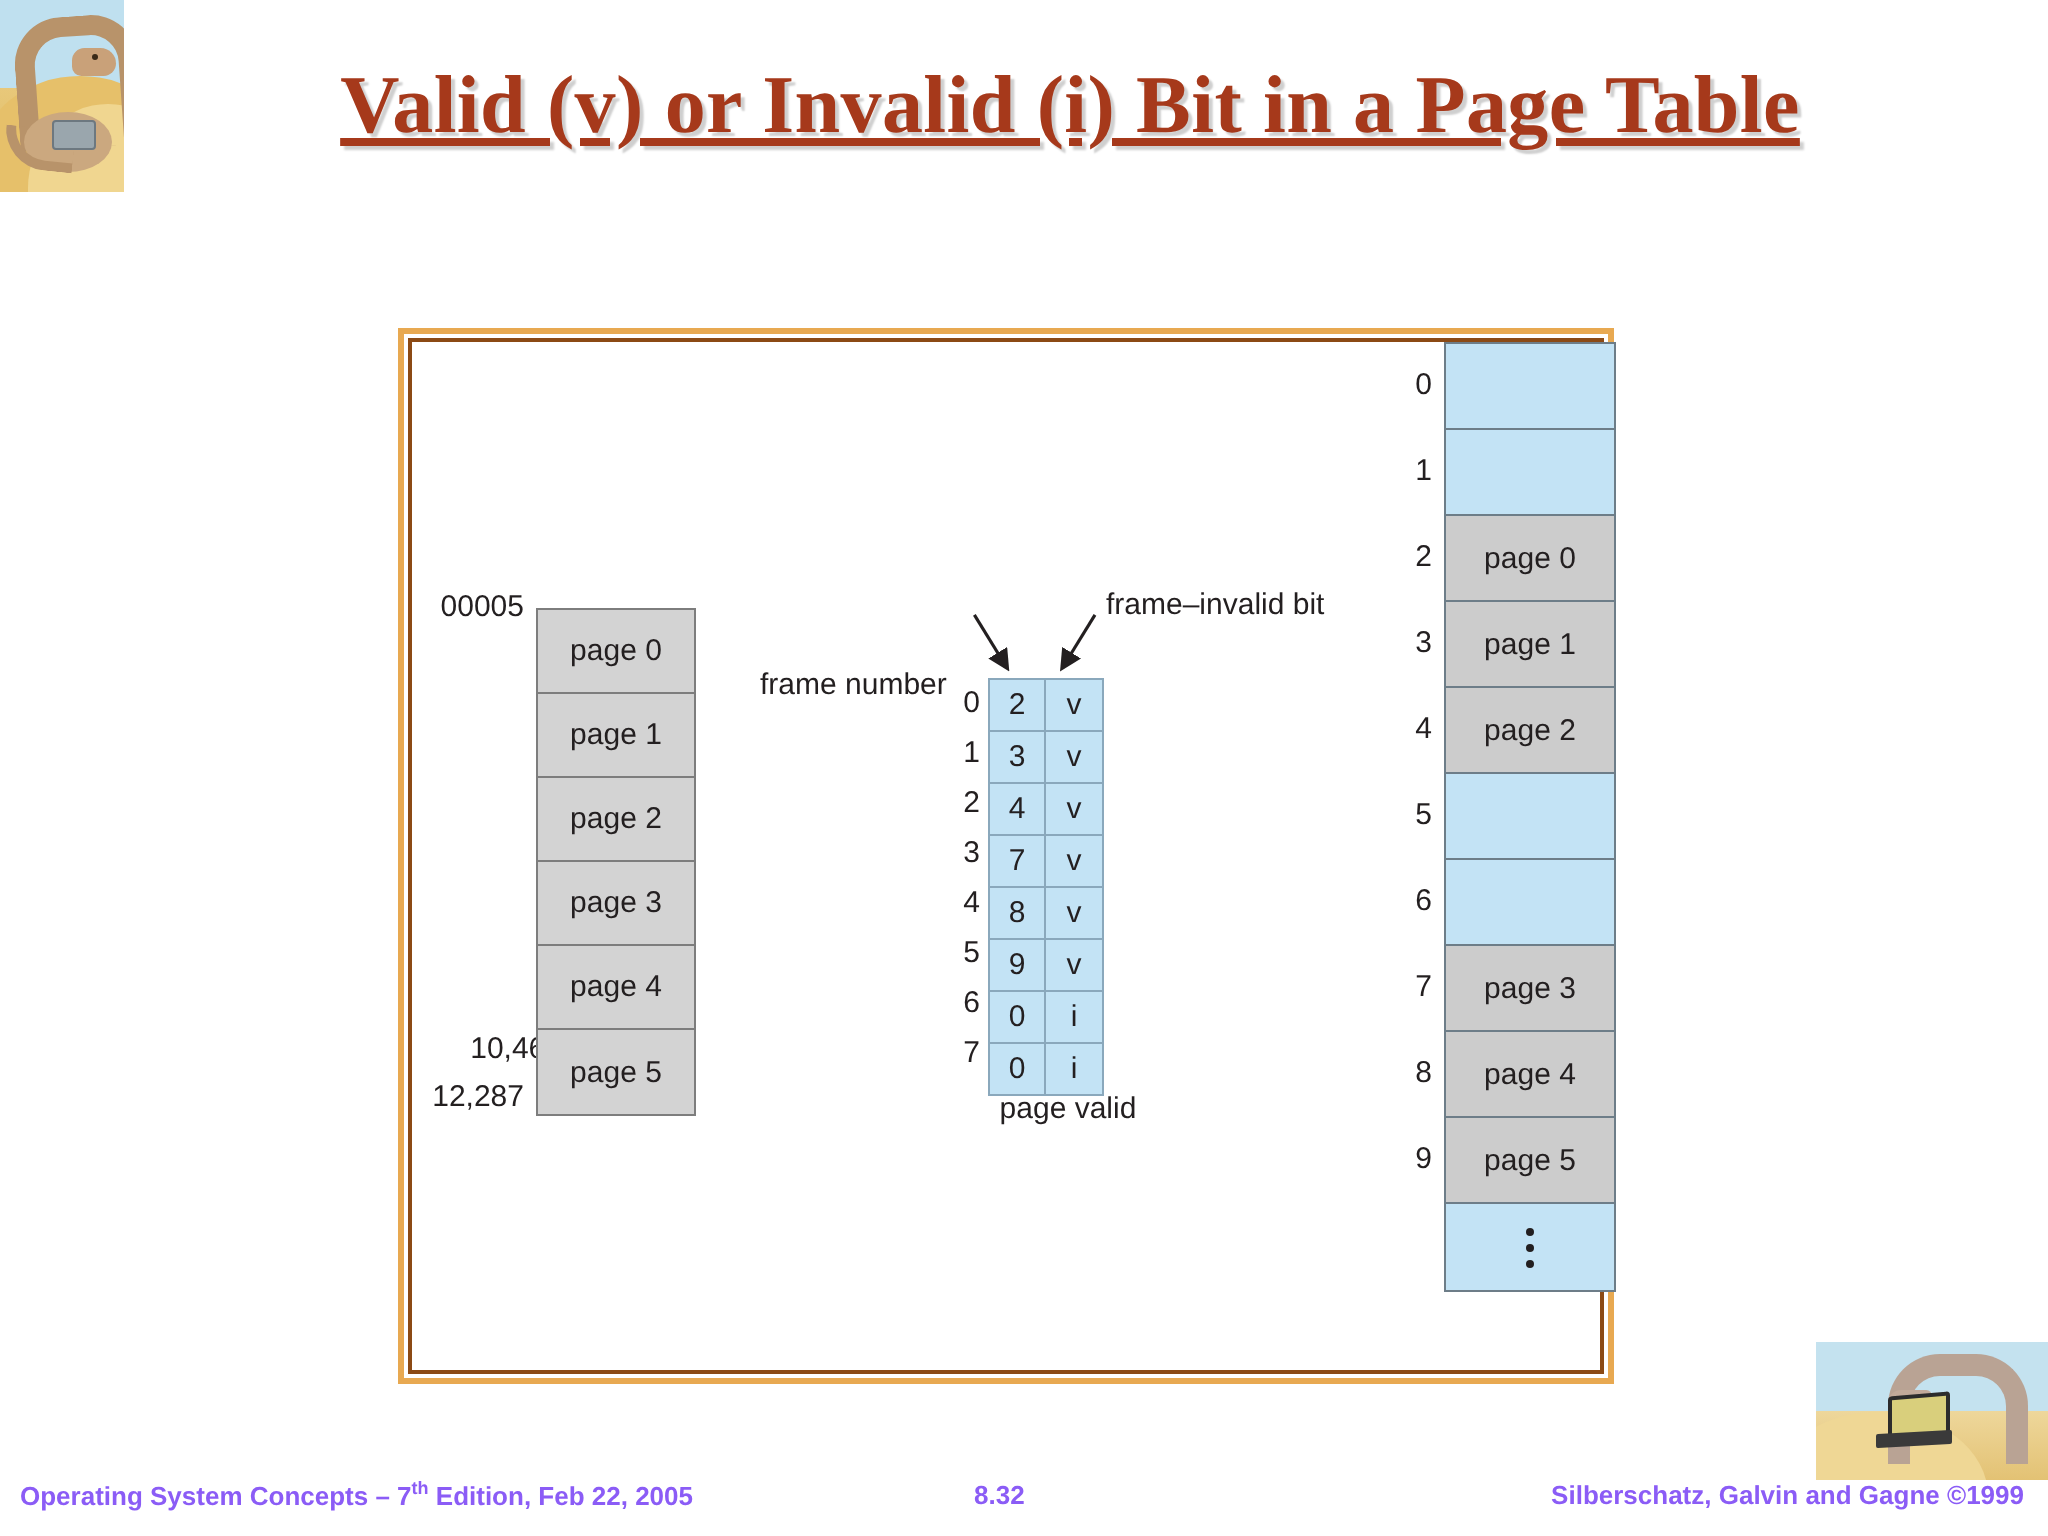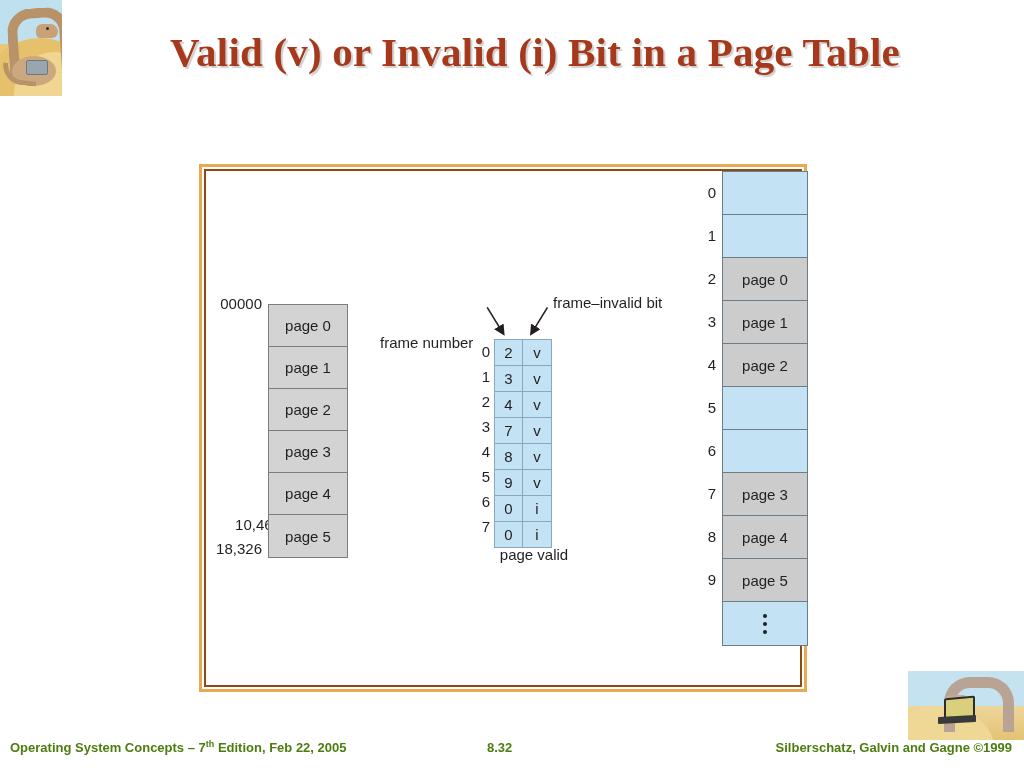--- a/index.html
+++ b/index.html
@@ -100,20 +100,21 @@
     top: 28px;
     width: 910px;
     text-align: center;
     font-family: "Liberation Serif", serif;
     font-weight: bold;
     font-size: 41px;
     letter-spacing: 0.2px;
     color: #a6391b;
     text-shadow: 2px 2px 1px #cfcfcf;
     white-space: nowrap;
+    text-decoration: underline;
   }
 
   
   .figure-frame {
     position: absolute;
     left: 199px;
     top: 164px;
     width: 608px;
     height: 528px;
     box-sizing: border-box;
@@ -254,21 +255,21 @@
   }
   .italic-n { font-style: italic; }
 
   
   .footer-left, .footer-center, .footer-right {
     position: absolute;
     bottom: 13px;
     font-family: "Liberation Sans", sans-serif;
     font-weight: bold;
     font-size: 13px;
-    color: #4d7c0f;
+    color: #8b5cf6;
     white-space: nowrap;
   }
   .footer-left { left: 10px; }
   .footer-center { left: 487px; }
   .footer-right { right: 12px; }
   .footer-left sup { font-size: 9px; }
 
   
   .bottom-art {
     position: absolute;
@@ -345,23 +346,23 @@
           <polygon points="0 0, 7 3.5, 0 7" fill="#231f20"></polygon>
         </marker>
       </defs>
       <line x1="284" y1="138" x2="300" y2="164" stroke="#231f20" stroke-width="1.6" marker-end="url(#arrowhead)"></line>
       <line x1="345" y1="138" x2="329" y2="164" stroke="#231f20" stroke-width="1.6" marker-end="url(#arrowhead)"></line>
     </svg>
 
     <div class="annot-label" style="left:174px; top:123px;margin-top:40px;">frame number</div>
     <div class="annot-label" style="left:347px; top:123px;">frame–invalid bit</div>
 
-    <div class="addr-label" style="left:0px; top:124px; width:56px;">00000</div>
+    <div class="addr-label" style="left:0px; top:124px; width:56px;">00005</div>
     <div class="addr-label" style="left:0px; top:345px; width:56px;margin-left:19px;">10,468</div>
-    <div class="addr-label" style="left:0px; top:369px; width:56px;">18,326</div>
+    <div class="addr-label" style="left:0px; top:369px; width:56px;">12,287</div>
 
     <div class="logical-memory">
       <div class="logical-cell">page 0</div>
       <div class="logical-cell">page 1</div>
       <div class="logical-cell">page 2</div>
       <div class="logical-cell">page 3</div>
       <div class="logical-cell">page 4</div>
       <div class="logical-cell">page 5</div>
     </div>
 

